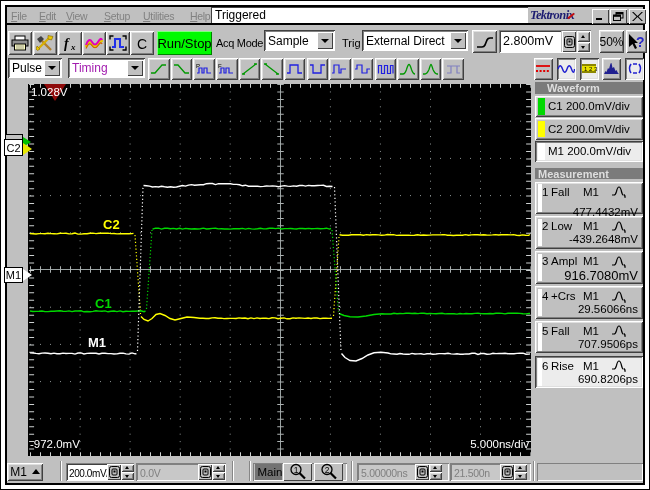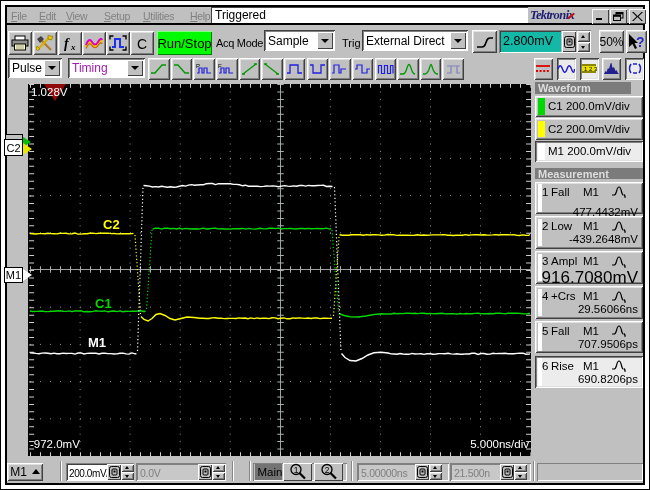--- a/index.html
+++ b/index.html
@@ -97,21 +97,21 @@
     <div style="position:absolute;left:4px;top:3.5px;font-size:12px;color:#000">External Direct</div>
     <div class="raisedthin" style="position:absolute;right:2px;top:2px;width:16px;height:17px"></div>
     <div style="position:absolute;right:6px;top:8.5px;width:0;height:0;border-left:4px solid transparent;border-right:4px solid transparent;border-top:4.5px solid #000"></div>
   </div>
 <div class="abs raised ctr" style="left:472px;top:30px;width:25px;height:23px">
     <svg width="20" height="16" viewBox="0 0 20 16">
       <path d="M2 13 h5 q2 0 3 -2 l2 -5 q1 -2 3 -2 h3" fill="none" stroke="#000" stroke-width="1.7"></path>
     </svg>
   </div>
 <div class="abs sunkthin" style="left:499px;top:30px;width:92px;height:23px"></div>
-<div class="abs" style="left:500px;top:31px;width:61px;height:21px;background:#14b8a6;box-shadow:inset 1px 1px 0 #404040;color:#000;font-size:12.5px;padding:3px 0 0 3px">2.800mV</div>
+<div class="abs" style="left:500px;top:31px;width:61px;height:21px;background:#ffffff;box-shadow:inset 1px 1px 0 #404040;color:#000;font-size:12.5px;padding:3px 0 0 3px">2.800mV</div>
 <div class="abs raisedthin ctr" style="left:562px;top:31px;width:14px;height:21px">
     <svg width="11" height="12" viewBox="0 0 11 12">
       <rect x="0.5" y="0.5" width="10" height="11" rx="2" fill="none" stroke="#000"></rect>
       <rect x="3" y="3" width="5" height="6" rx="1" fill="none" stroke="#000"></rect>
       <rect x="4.5" y="4.5" width="2" height="2" fill="#000"></rect>
     </svg>
   </div>
 <div class="abs" style="left:577px;top:31px">
     <div style="position:relative;width:13px;height:21px">
       <div class="raised" style="position:absolute;left:0;top:0;width:13px;height:10.5px"></div>
@@ -295,21 +295,21 @@
 <text x="95" y="308" fill="#00d800" font-size="13" font-weight="bold" font-family="Liberation Sans, sans-serif">C1</text>
 <text x="88" y="347" fill="#ffffff" font-size="13" font-weight="bold" font-family="Liberation Sans, sans-serif">M1</text>
 </g>
 </svg>
 <div class="abs" style="left:5px;top:134px;width:18px;height:15px;background:#c0c0c0;border:1px solid #000"></div>
 <div class="abs" style="left:23px;top:137px;width:0;height:0;border-top:5px solid transparent;border-bottom:5px solid transparent;border-left:8px solid #00c000"></div>
 <div class="abs ctr" style="left:4px;top:139px;width:19px;height:17px;background:#fff;border:1px solid #000;font-size:11px;color:#000">C2</div>
 <div class="abs" style="left:23px;top:143px;width:0;height:0;border-top:6px solid transparent;border-bottom:6px solid transparent;border-left:9px solid #e8e800"></div>
 <div class="abs ctr" style="left:4px;top:267px;width:19px;height:16px;background:#fff;border:1px solid #000;font-size:11px;color:#000">M1</div>
 <div class="abs" style="left:23px;top:269px;width:0;height:0;border-top:6px solid transparent;border-bottom:6px solid transparent;border-left:9px solid #fff"></div>
-<div class="abs" style="left:535px;top:82px;width:96px;height:11.5px;background:#7b7b7b;color:#dedede;font-weight:bold;font-size:11px;padding-left:3px">Waveform</div>
+<div class="abs" style="left:535px;top:82px;width:108px;height:11.5px;background:#7b7b7b;color:#dedede;font-weight:bold;font-size:11px;padding-left:12px">Waveform</div>
 <div class="abs raised" style="left:535px;top:95.5px;width:108px;height:21.5px">
     <div style="position:absolute;left:2.5px;top:2.5px;width:7px;height:16.5px;background:#00d800"></div>
     <div style="position:absolute;left:13px;top:4.5px;font-size:11.5px;color:#000">C1 200.0mV/div</div>
   </div>
 <div class="abs raised" style="left:535px;top:118px;width:108px;height:21.5px">
     <div style="position:absolute;left:2.5px;top:2.5px;width:7px;height:16.5px;background:#ffff00"></div>
     <div style="position:absolute;left:13px;top:4.5px;font-size:11.5px;color:#000">C2 200.0mV/div</div>
   </div>
 <div class="abs pressed" style="left:535px;top:140.5px;width:108px;height:21.5px">
     <div style="position:absolute;left:2.5px;top:2.5px;width:7px;height:16.5px;background:#ffffff"></div>
@@ -340,21 +340,21 @@
   </div>
 <div class="abs raised" style="left:535px;top:251.2px;width:108px;height:32.6px">
     <div style="position:absolute;left:2.5px;top:2.5px;width:4px;height:27.6px;background:#fff"></div>
     <div style="position:absolute;left:7px;top:4px;font-size:11.5px;color:#000">3</div>
     <div style="position:absolute;left:16px;top:4px;font-size:11.5px;color:#000">Ampl</div>
     <div style="position:absolute;left:48px;top:4px;font-size:11.5px;color:#000">M1</div>
     <div style="position:absolute;left:76px;top:2.5px"><svg width="16" height="13" viewBox="0 0 16 13">
         <path d="M1 10 h2 q1.5 0 2.5 -3.5 q1 -4.5 2.5 -4.5 q1.5 0 2.5 4.5 q0.8 3.5 2 3.5" fill="none" stroke="#000" stroke-width="1.2"></path>
         <path d="M13 9.5 q1.5 1 0.9 3.3" fill="none" stroke="#000" stroke-width="1.4"></path>
       </svg></div>
-    <div style="position:absolute;right:5px;top:17px;font-size:17px;color:#000">916.7080mV</div>
+    <div style="position:absolute;right:5px;top:17px;font-size:13px;color:#000">916.7080mV</div>
   </div>
 <div class="abs raised" style="left:535px;top:286.1px;width:108px;height:32.6px">
     <div style="position:absolute;left:2.5px;top:2.5px;width:4px;height:27.6px;background:#fff"></div>
     <div style="position:absolute;left:7px;top:4px;font-size:11.5px;color:#000">4</div>
     <div style="position:absolute;left:16px;top:4px;font-size:11.5px;color:#000">+Crs</div>
     <div style="position:absolute;left:48px;top:4px;font-size:11.5px;color:#000">M1</div>
     <div style="position:absolute;left:76px;top:2.5px"><svg width="16" height="13" viewBox="0 0 16 13">
         <path d="M1 10 h2 q1.5 0 2.5 -3.5 q1 -4.5 2.5 -4.5 q1.5 0 2.5 4.5 q0.8 3.5 2 3.5" fill="none" stroke="#000" stroke-width="1.2"></path>
         <path d="M13 9.5 q1.5 1 0.9 3.3" fill="none" stroke="#000" stroke-width="1.4"></path>
       </svg></div>

